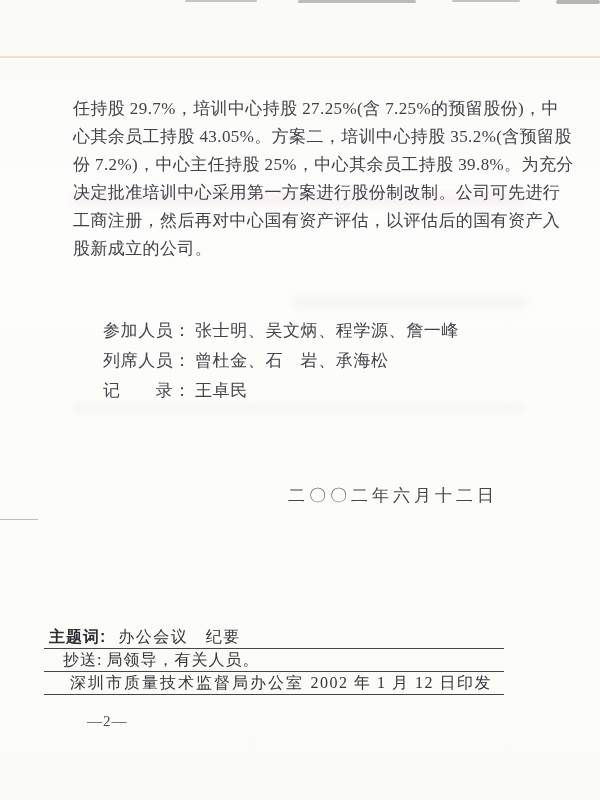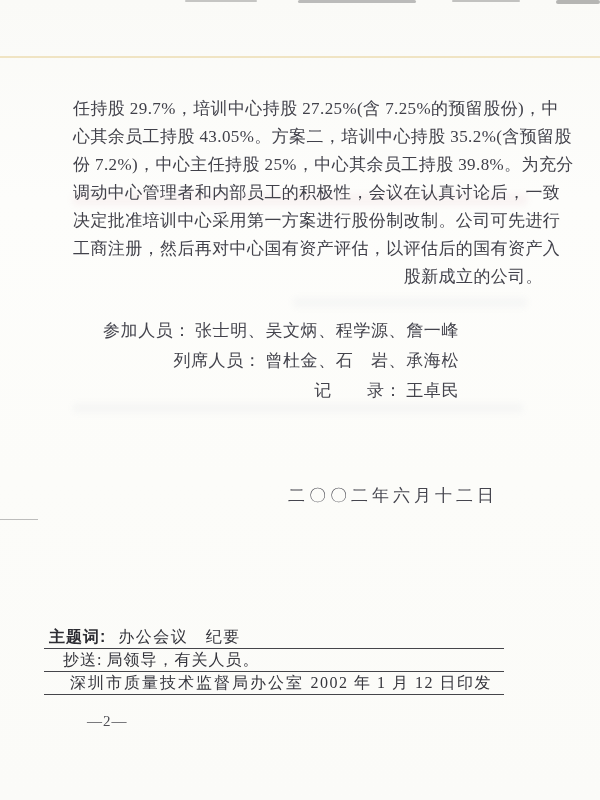--- a/index.html
+++ b/index.html
@@ -9,21 +9,20 @@
     background: #ffffff;
   }
   .page {
     position: relative;
     width: 600px;
     height: 800px;
     overflow: hidden;
     background: linear-gradient(180deg, #fafaf7 0%, #fdfdfb 25%, #fcfcf9 60%, #fbfbf8 100%);
     font-family: "Liberation Serif", "DejaVu Serif", serif;
     color: #41414a;
-    text-align: right;
   }
 
   
   .top-smudge {
     position: absolute;
     top: 0;
     border-radius: 2px;
     background: #6f6f6f;
   }
   .s1 { left: 185px; width: 72px;  height: 2px; opacity: .38; }
@@ -149,21 +148,20 @@
   <div class="edge-line"></div>
 
   <div class="bleed b1"></div>
   <div class="bleed b2"></div>
   <div class="bleed b3"></div>
 
   <div class="body-text">
     <div class="body-line">任持股 29.7%，培训中心持股 27.25%(含 7.25%的预留股份)，中</div>
     <div class="body-line">心其余员工持股 43.05%。方案二，培训中心持股 35.2%(含预留股</div>
     <div class="body-line">份 7.2%)，中心主任持股 25%，中心其余员工持股 39.8%。为充分</div>
-    <div class="body-line">调动中心管理者和内部员工的积极性，会议在认真讨论后，一致</div>
     <div class="body-line">决定批准培训中心采用第一方案进行股份制改制。公司可先进行</div>
     <div class="body-line">工商注册，然后再对中心国有资产评估，以评估后的国有资产入</div>
     <div class="body-line">股新成立的公司。</div>
   </div>
 
   <div class="attendees">
     <div class="att-row">
       <span class="att-label">参加人员：</span><span>张士明、吴文炳、程学源、詹一峰</span>
     </div>
     <div class="att-row">

